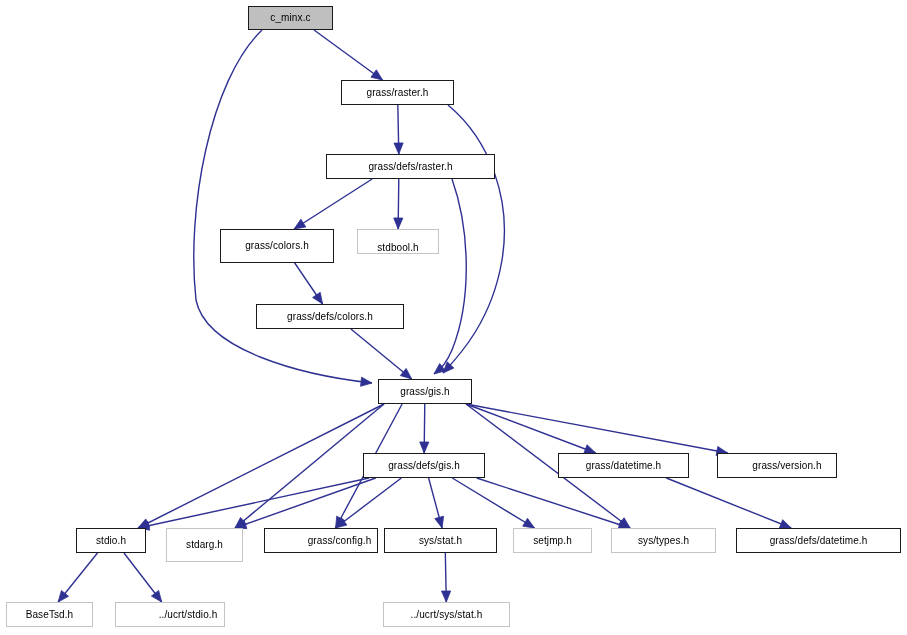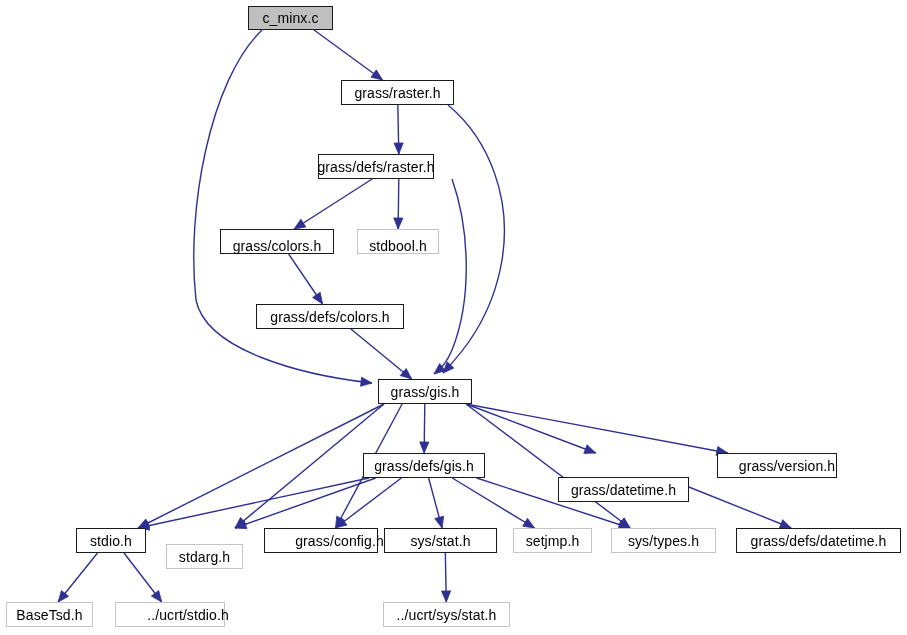--- a/index.html
+++ b/index.html
@@ -32,21 +32,21 @@
     stroke: #2e3192;
     stroke-width: 0.8;
   }
   .node-box {
     position: absolute;
     box-sizing: border-box;
     display: flex;
     align-items: center;
     justify-content: center;
     background: #ffffff;
-    font-size: 14px;
+    font-size: 10px;
     color: #000000;
     white-space: nowrap;
     line-height: 1;
     letter-spacing: 0.1px;
   }
   .node-box.solid {
     border: 1.6px solid #1a1a1a;
   }
   .node-box.faint {
     border: 1.4px solid #c4c4c4;
@@ -117,48 +117,48 @@
       <path class="edge-path" d="M 445.33 553 L 446.29 602"></path>
       <polygon class="edge-head" points="446.29,602 441.4754137228256,591.0922156704653 450.6736485666561,590.9120053551576"></polygon>
     </svg>
   <div id="node-layer">
       <div class="node-box root" style="left: 248px; top: 6px; width: 85px; height: 24px;">
         <span class="node-label">c_minx.c</span>
       </div>
       <div class="node-box solid" style="left: 341px; top: 80px; width: 113px; height: 25px;">
         <span class="node-label">grass/raster.h</span>
       </div>
-      <div class="node-box solid" style="left: 318px; top: 154px; width: 116px; height: 25px;">
+      <div class="node-box solid" style="left: 326px; top: 154px; width: 169px; height: 25px;">
         <span class="node-label">grass/defs/raster.h</span>
       </div>
-      <div class="node-box solid" style="left: 220px; top: 229px; width: 114px; height: 25px; align-items: flex-end;">
+      <div class="node-box solid" style="left: 220px; top: 229px; width: 114px; height: 34px;">
         <span class="node-label">grass/colors.h</span>
       </div>
       <div class="node-box faint" style="left: 357px; top: 229px; width: 82px; height: 25px; align-items: flex-end;">
         <span class="node-label">stdbool.h</span>
       </div>
       <div class="node-box solid" style="left: 256px; top: 304px; width: 148px; height: 25px;">
         <span class="node-label">grass/defs/colors.h</span>
       </div>
       <div class="node-box solid" style="left: 378px; top: 379px; width: 94px; height: 25px;">
         <span class="node-label">grass/gis.h</span>
       </div>
       <div class="node-box solid" style="left: 363px; top: 453px; width: 122px; height: 25px;">
         <span class="node-label">grass/defs/gis.h</span>
       </div>
-      <div class="node-box solid" style="left: 558px; top: 453px; width: 131px; height: 25px; margin-top: 24px;">
+      <div class="node-box solid" style="left: 558px; top: 453px; width: 131px; height: 25px;">
         <span class="node-label">grass/datetime.h</span>
       </div>
       <div class="node-box solid" style="left: 717px; top: 453px; width: 120px; height: 25px; padding-left: 20px;">
         <span class="node-label">grass/version.h</span>
       </div>
       <div class="node-box solid" style="left: 76px; top: 528px; width: 70px; height: 25px;">
         <span class="node-label">stdio.h</span>
       </div>
-      <div class="node-box faint" style="left: 166px; top: 528px; width: 77px; height: 25px; margin-top: 16px;">
+      <div class="node-box faint" style="left: 166px; top: 528px; width: 77px; height: 34px;">
         <span class="node-label">stdarg.h</span>
       </div>
       <div class="node-box solid" style="left: 264px; top: 528px; width: 114px; height: 25px; padding-left: 37px;">
         <span class="node-label">grass/config.h</span>
       </div>
       <div class="node-box solid" style="left: 384px; top: 528px; width: 113px; height: 25px;">
         <span class="node-label">sys/stat.h</span>
       </div>
       <div class="node-box faint" style="left: 513px; top: 528px; width: 79px; height: 25px;">
         <span class="node-label">setjmp.h</span>

